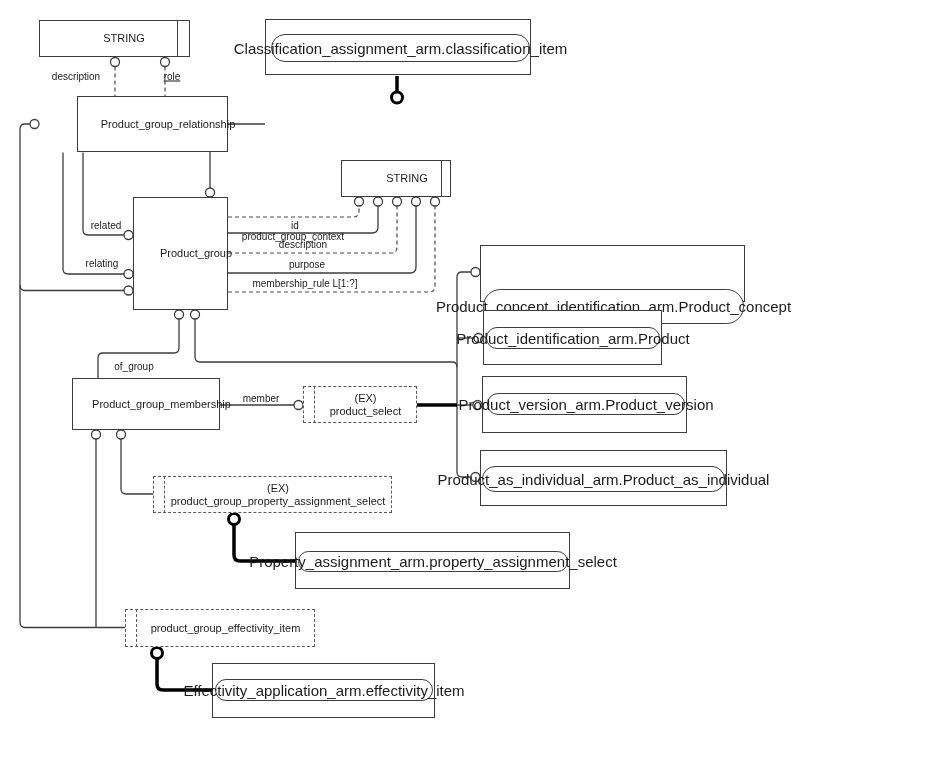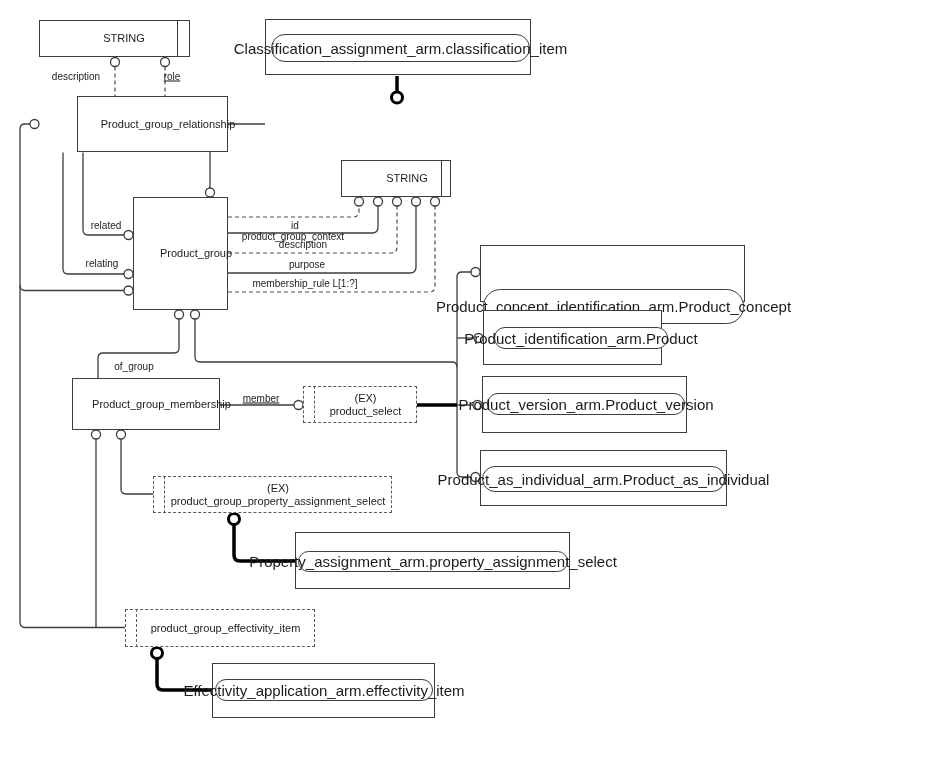--- a/index.html
+++ b/index.html
@@ -127,21 +127,21 @@
     </div>
   </div>
 
   <div class="refbox" style="left:480px;top:245px;width:265px;height:57px;">
     <div class="stadium" style="left:2px;top:3px;width:261px;height:35px;margin-top:40px;">
       <span>Product_concept_identification_arm.Product_concept</span>
     </div>
   </div>
 
   <div class="refbox" style="left:483px;top:310px;width:179px;height:55px;">
-    <div class="stadium" style="left:2px;top:16px;width:174px;height:22px;margin-left:8px;">
+    <div class="stadium" style="left:2px;top:16px;width:174px;height:22px;">
       <span>Product_identification_arm.Product</span>
     </div>
   </div>
 
   <div class="refbox" style="left:482px;top:376px;width:205px;height:57px;">
     <div class="stadium" style="left:4px;top:16px;width:198px;height:22px;">
       <span>Product_version_arm.Product_version</span>
     </div>
   </div>
 
@@ -184,15 +184,15 @@
   <span class="lbl" style="left:76px;top:76px;">description</span>
   <span class="lbl" style="left:172px;top:76px;text-decoration:underline;">role</span>
   <span class="lbl" style="left:106px;top:225px;">related</span>
   <span class="lbl" style="left:102px;top:263px;">relating</span>
   <span class="lbl" style="left:293px;top:208px;margin-top:28px;">product_group_context</span>
   <span class="lbl" style="left:295px;top:225px;">id</span>
   <span class="lbl" style="left:303px;top:244px;">description</span>
   <span class="lbl" style="left:301px;top:264px;padding-left:12px;">purpose</span>
   <span class="lbl" style="left:305px;top:283px;">membership_rule L[1:?]</span>
   <span class="lbl" style="left:134px;top:366px;">of_group</span>
-  <span class="lbl" style="left:261px;top:398px;text-decoration:underline;">member</span>
+  <span class="lbl" style="left:261px;top:398px;">member</span>
 
 </div>
 
 </body></html>

